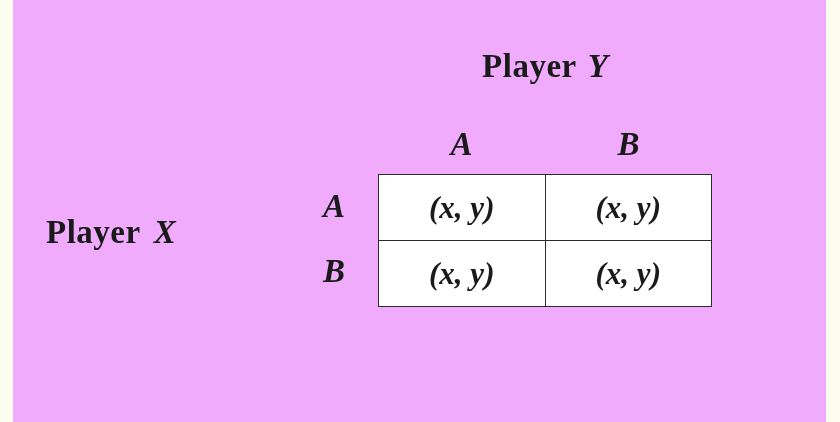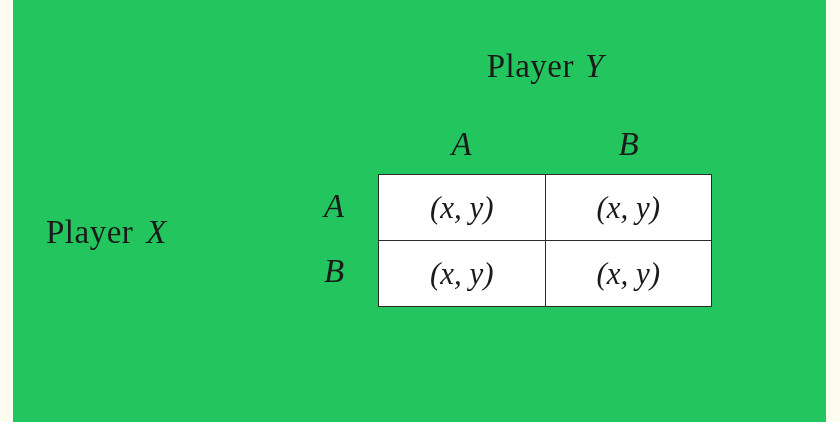--- a/index.html
+++ b/index.html
@@ -116,21 +116,21 @@
     font-size: 31px;
     font-style: italic;
     padding: 0;
     height: 65px;
     white-space: nowrap;
   }
 </style>
 </head>
 <body style="color: rgb(26, 26, 26);">
 
-<div id="root" style="background: #22c55e;">
+<div id="root" style="background: #f0abfc; font-weight: bold;">
 
   <div class="edge-tint left" style="background: rgb(253, 253, 239);"></div>
   <div class="edge-tint right" style="background: rgb(253, 253, 239);"></div>
 
   <div id="player-y-label">
     <span class="name">Player</span><span class="symbol">Y</span>
   </div>
 
   <div id="column-headers">
     <div class="col-head">A</div>

